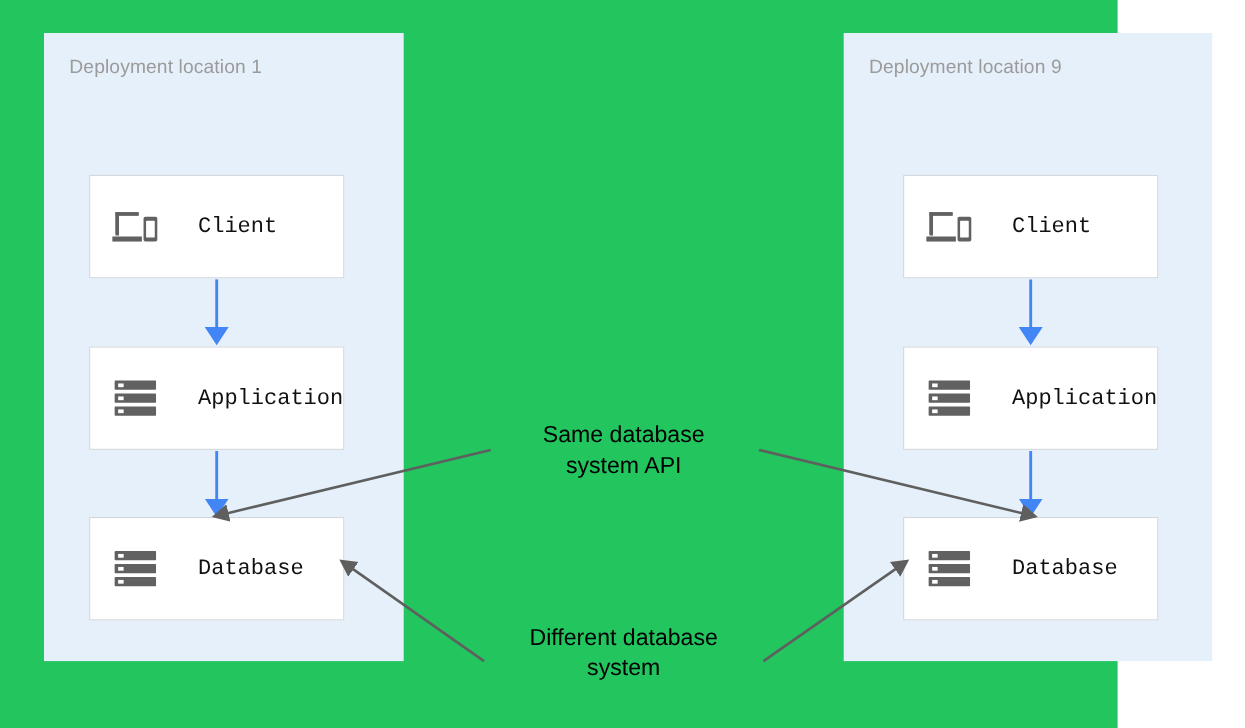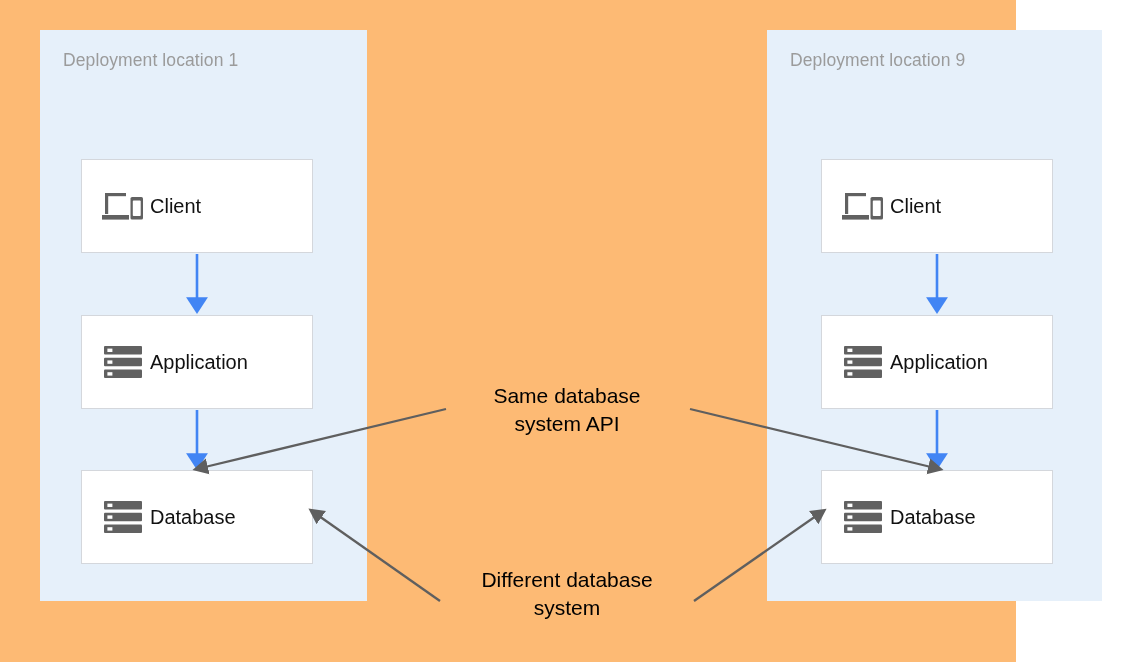--- a/index.html
+++ b/index.html
@@ -4,21 +4,21 @@
 <title>Deployment diagram</title>
 <style>
   html,body{margin:0;padding:0;}
   body{
     width:1132px;height:662px;
     background:#ffffff;
     font-family:"Liberation Sans","DejaVu Sans",sans-serif;
     overflow:hidden;
     -webkit-font-smoothing:antialiased;
   }
-  #canvas{position:relative;width:1016px;height:662px;background:#fdba74;}
+  #canvas{position:relative;width:1016px;height:662px;background:#22c55e;}
 
   
   .panel{
     position:absolute;
     background:#e6f0fa;
     box-sizing:border-box;
   }
   .panel-title{
     position:absolute;
     top:20px;left:23px;
@@ -41,22 +41,23 @@
   }
   .node .ico{
     flex:0 0 auto;
     width:46px;height:40px;
     margin-left:18px;
     display:flex;align-items:center;justify-content:center;
   }
   .node .lbl{
     font-size:20px;
     color:#111111;
-    margin-left:4px;
+    margin-left:34px;
     white-space:nowrap;
+    font-family:Liberation Mono, monospace;
   }
 
   
   .overlay{
     position:absolute;left:0;top:0;
     width:1132px;height:662px;
     pointer-events:none;
   }
 
   

